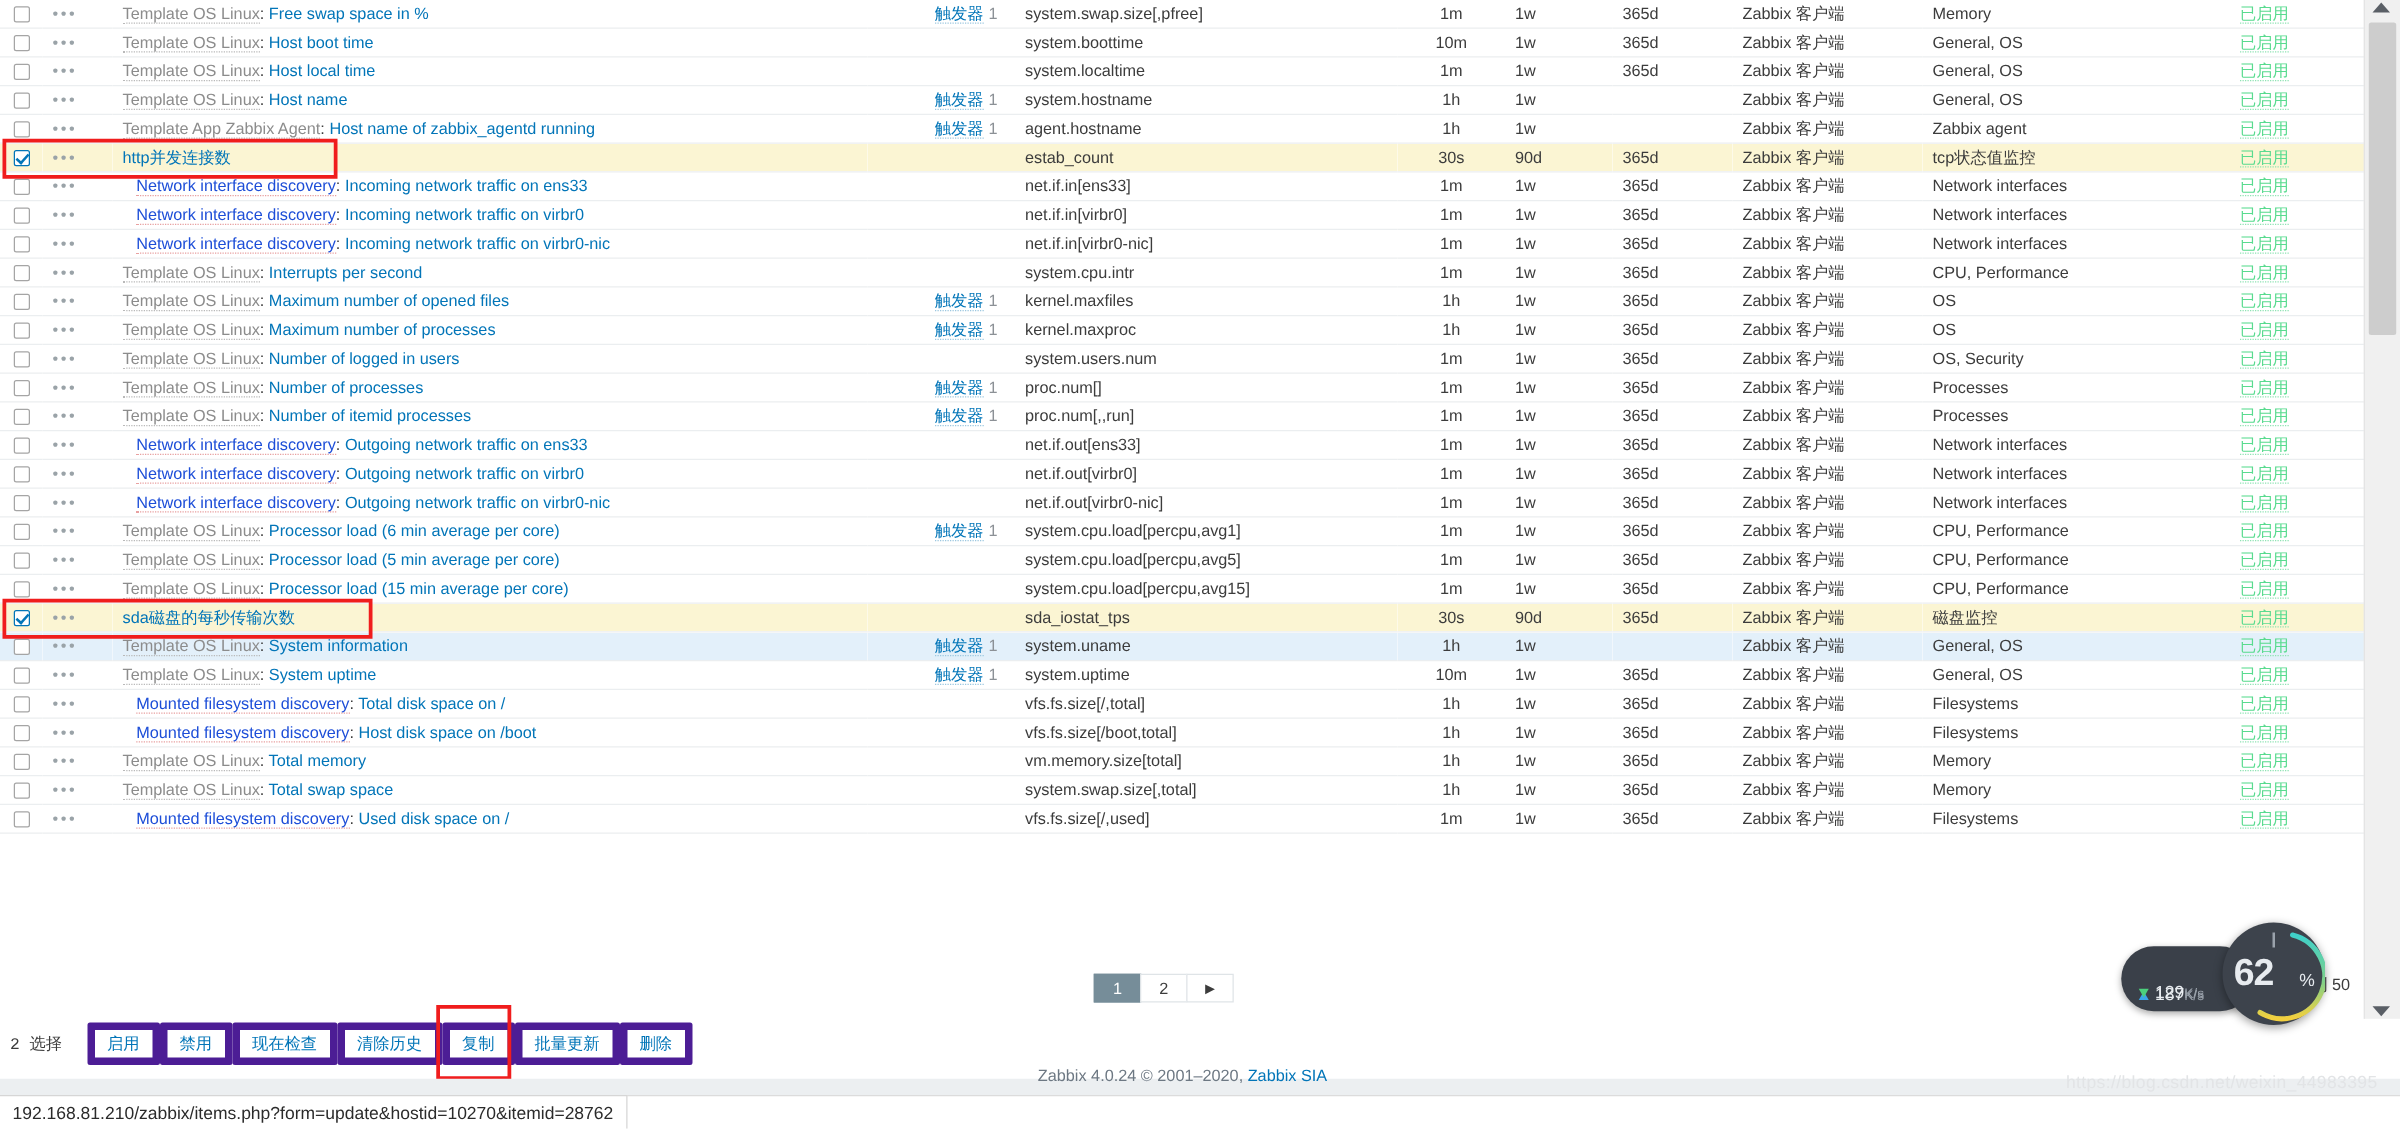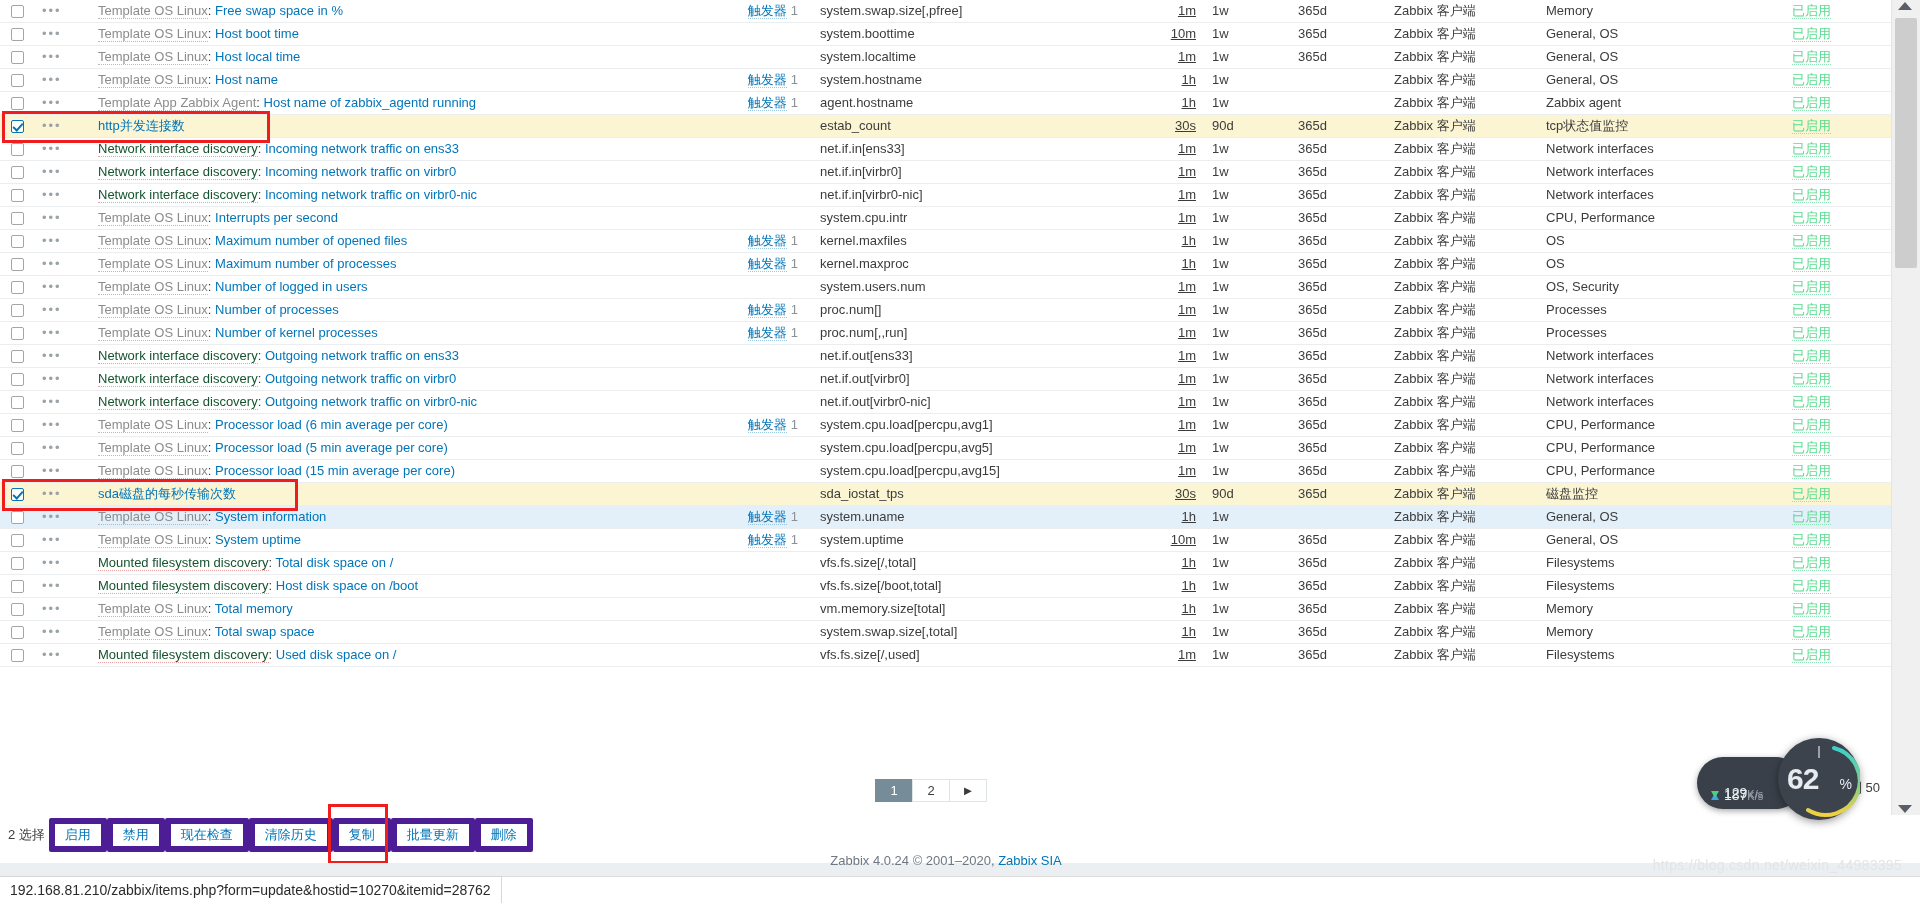--- a/index.html
+++ b/index.html
@@ -27,40 +27,40 @@
   }
   tr.row-normal{background:#ffffff;}
   tr.row-sel{background:#fbf5d3;}
   tr.row-hover{background:#e3f0fa;}
   
   .c-chk{width:34px;text-align:center;padding:0!important;}
   .c-dots{width:40px;text-align:left;color:#9aa3a8;letter-spacing:2px;font-size:13px;}
   .c-name{width:588px;}
   .c-trig{width:96px;text-align:right;padding-right:14px!important;}
   .c-key{width:290px;}
-  .c-interval{width:70px;text-align:right;text-decoration:underline;}
+  .c-interval{width:70px;text-align:center;}
   .c-hist{width:70px;text-align:left;}
   .c-trend{width:80px;text-align:left;}
   .c-type{width:136px;text-align:left;}
   .c-app{width:230px;text-align:left;}
   .c-status{width:120px;text-align:left;}
   .c-pad{width:auto;}
 
   input.cb{
     -webkit-appearance:none;appearance:none;
     width:13px;height:13px;border:1px solid #a5a5a5;background:#fff;
     border-radius:2px;margin:0;position:relative;cursor:pointer;vertical-align:middle;
   }
   input.cb:checked{border-color:#0275b8;}
   input.cb:checked:after{
     content:"";position:absolute;left:3px;top:0px;width:4px;height:8px;
     border:solid #0275b8;border-width:0 2px 2px 0;transform:rotate(42deg);
   }
   .prefix{color:#8c8c8c;border-bottom:1px dotted #b9b9b9;cursor:pointer;}
-  .prefix.disc{color:#14532d;border-bottom:1px dotted #e8a0a0;}
+  .prefix.disc{color:#1d4ed8;border-bottom:1px dotted #e8a0a0;margin-left:11px;}
   .lnk{color:#0275b8;text-decoration:none;cursor:pointer;}
   .trig{color:#0275b8;border-bottom:1px dotted #9cc7e0;cursor:pointer;}
   .trig-num{color:#8c9196;margin-left:4px;}
   .status-on{color:#59db8f;border-bottom:1px dotted #8fe3b4;cursor:pointer;}
 
   
   .scrollbar{
     position:absolute;right:0;top:0;width:28px;height:815px;background:#f0f0f0;
     border-left:1px solid #e4e4e4;
   }
@@ -79,21 +79,21 @@
   .pg.active{background:#768d99;color:#fff;border-color:#768d99;}
   .pg.next{color:#3c3c3c;}
 
   .rowcount{
     position:absolute;right:28px;top:779px;font-size:13px;color:#3c3c3c;white-space:nowrap;
     padding-right:12px;
   }
 
   
   .actionbar{position:absolute;left:0;top:818px;width:1892px;height:34px;display:flex;align-items:center;padding-left:8px;}
-  .sel-count{font-size:13px;color:#3c3c3c;margin-right:4px;}
+  .sel-count{font-size:13px;color:#3c3c3c;margin-right:20px;font-family:Liberation Mono, monospace;}
   .btn{
     border:6px solid #4c1d95;border-radius:2px;background:#fff;color:#0275b8;
     font-size:13px;font-family:Liberation Sans, sans-serif;
     padding:3px 10px;margin-right:0;cursor:pointer;line-height:16px;
   }
   .btn-wrap{position:relative;display:inline-block;}
   .hl-box{
     position:absolute;border:3px solid #f01d1d;pointer-events:none;
   }
 
@@ -339,21 +339,21 @@
           <td class="c-hist">1w</td>
           <td class="c-trend">365d</td>
           <td class="c-type">Zabbix 客户端</td>
           <td class="c-app">Processes</td>
           <td class="c-status"><span class="status-on">已启用</span></td>
           <td class="c-pad"></td>
         </tr>
         <tr class="row-normal">
           <td class="c-chk"><input type="checkbox" class="cb" style=""></td>
           <td class="c-dots">•••</td>
-          <td class="c-name"><span class="prefix">Template OS Linux</span>: <span class="lnk">Number of kernel processes</span></td>
+          <td class="c-name"><span class="prefix">Template OS Linux</span>: <span class="lnk">Number of itemid processes</span></td>
           <td class="c-trig"><span class="trig">触发器</span><span class="trig-num">1</span></td>
           <td class="c-key">proc.num[,,run]</td>
           <td class="c-interval">1m</td>
           <td class="c-hist">1w</td>
           <td class="c-trend">365d</td>
           <td class="c-type">Zabbix 客户端</td>
           <td class="c-app">Processes</td>
           <td class="c-status"><span class="status-on">已启用</span></td>
           <td class="c-pad"></td>
         </tr>

